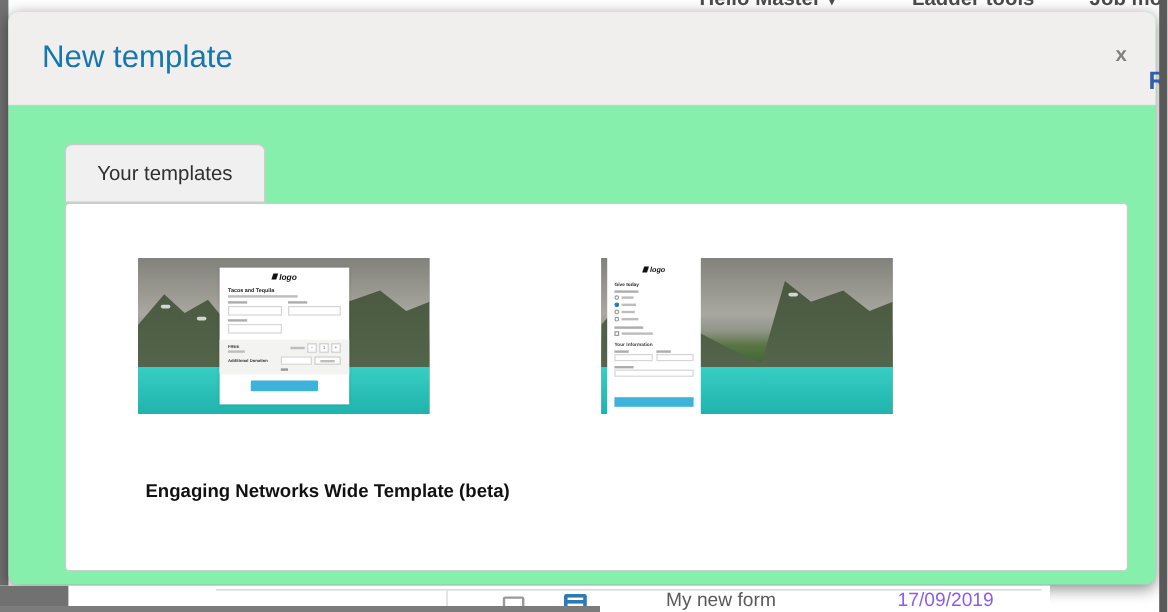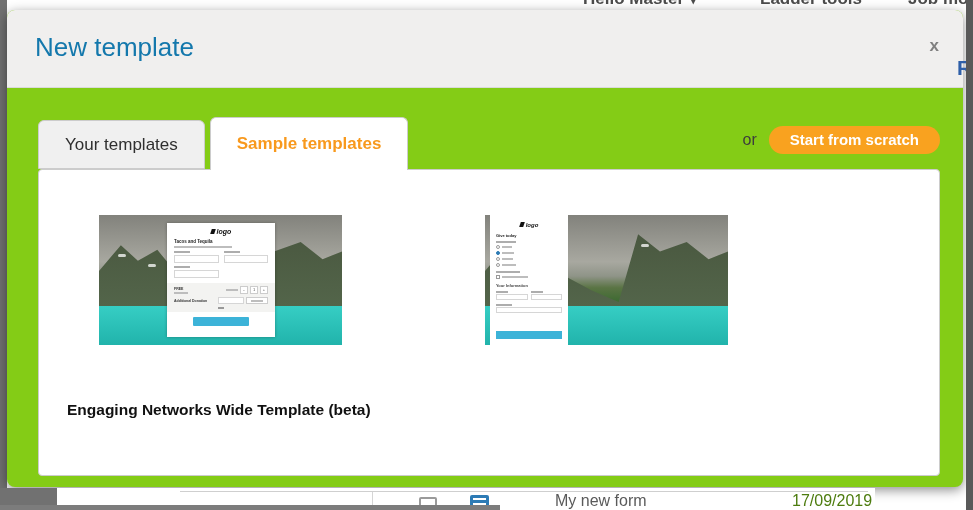--- a/index.html
+++ b/index.html
@@ -15,34 +15,34 @@
   .nav-caret{font-size:13px;margin-left:6px;color:#4c4c4c;}
   .bg-r-letter{position:absolute;left:957px;top:56px;font-size:21px;font-weight:bold;color:#2e5fa8;z-index:30;}
   .bg-bottom{position:absolute;left:0;top:488px;width:875px;height:22px;background:#fff;overflow:hidden;z-index:30;}
   .bb-sidebar{position:absolute;left:0;top:0;width:57px;height:22px;background:#717171;}
   .bb-border{position:absolute;left:180px;right:7px;top:3px;height:0;border-top:1px solid #cfcfcf;}
   .bb-vline{position:absolute;left:372px;top:4px;width:0;height:18px;border-left:1px solid #d5d5d5;}
   .bb-checkbox{position:absolute;left:419px;top:9px;width:14px;height:14px;border:2px solid #9a9a9a;border-radius:2px;background:#fff;}
   .bb-formicon{position:absolute;left:470px;top:7px;width:19px;height:16px;background:#2d7bb5;border-radius:2px;}
   .bb-formicon i{display:block;height:2px;background:#fff;margin:3px 3px 0;}
   .bb-name{position:absolute;left:555px;top:4px;font-size:16px;color:#5a5a5a;}
-  .bb-date{position:absolute;left:748px;top:4px;font-size:16px;color:#4d7c0f;margin-left:44px;}
+  .bb-date{position:absolute;left:748px;top:4px;font-size:16px;color:#8b5cf6;}
   .bb-ic1{position:absolute;left:890px;top:2px;font-size:17px;color:#2d7bb5;font-weight:bold;}
   .bb-ic2{position:absolute;left:927px;top:2px;font-size:16px;color:#7e8ea0;}
   .bb-ic3{position:absolute;left:951px;top:2px;font-size:16px;color:#8a8a8a;}
   .bb-darkband{position:absolute;left:0;top:17px;width:500px;height:5px;background:#7c7c7c;}
 
   
-  .modal{position:absolute;left:7px;top:10px;width:956px;height:477px;background:#84cc16;
+  .modal{position:absolute;left:7px;top:10px;width:956px;height:477px;background:#86efac;
          border-radius:8px;box-shadow:0 3px 12px rgba(0,0,0,.45);z-index:20;}
   .modal-header{height:77px;background:#f0efee;border-bottom:1px solid #dadada;
                 border-radius:8px 8px 0 0;position:relative;}
   .modal-title{position:absolute;left:28px;top:22px;font-size:26px;color:#1478ac;}
   .modal-close{position:absolute;right:24px;top:26px;font-size:17px;font-weight:bold;color:#808080;cursor:pointer;}
-  .modal-body{padding:0 23px 0 31px;position:relative;}
+  .modal-body{padding:0 23px 0 31px;position:relative;margin-left:16px;}
 
   .tab-row{margin-top:28px;display:flex;align-items:flex-end;position:relative;z-index:2;height:53px;}
   .tab{border:1px solid #ccc;background:#f0f0f0;height:47px;line-height:47px;
        border-radius:6px 6px 0 0;padding:0 26px;font-size:17px;color:#2f2f2f;
        margin-right:5px;cursor:pointer;white-space:nowrap;}
   .tab.active{background:#fff;height:52px;line-height:52px;border-bottom:none;
        font-weight:bold;color:#f8991d;margin-bottom:-1px;position:relative;z-index:3;}
   .or-group{margin-left:auto;align-self:center;display:flex;align-items:center;gap:12px;margin-bottom:6px;}
   .or-label{font-size:16px;color:#3d3d3d;}
   .scratch-btn{background:#f9a21f;color:#fff;font-weight:bold;font-size:15px;border:none;
@@ -54,21 +54,21 @@
   .thumb-1{left:60px;top:45px;}
   .thumb-2{left:446px;top:45px;}
   .scene{position:absolute;inset:0;
      background:linear-gradient(180deg,#82827c 0%,#a8a8a0 36%,#8f9488 47%,#5a7444 56%,#3f6b33 66%,#3f6b33 69.5%,#36cec4 70%,#21b3ab 100%);}
   .ridge{position:absolute;left:0;right:0;top:10%;height:60%;
      background:linear-gradient(180deg,#49573f,#53654a);
      clip-path:polygon(0 100%,0 55%,9% 22%,16% 42%,24% 28%,33% 62%,44% 80%,55% 95%,63% 8%,72% 30%,83% 18%,92% 40%,100% 30%,100% 100%);}
   .snow{position:absolute;width:8px;height:3px;background:rgba(255,255,255,.75);border-radius:2px;}
   .snow.s1{left:8%;top:30%;} .snow.s2{left:20%;top:38%;} .snow.s3{left:64%;top:22%;}
 
-  .tpl-title{position:absolute;top:231px;font-size:15.5px;font-weight:bold;color:#111;text-align:left;}
+  .tpl-title{position:absolute;top:231px;font-size:15.5px;font-weight:bold;color:#111;text-align:center;}
   .tpl-title-1{left:28px;width:380px;}
   .tpl-title-2{left:437px;width:380px;}
 
   
   .mform{position:absolute;background:#fff;box-shadow:0 0 3px rgba(0,0,0,.3);box-sizing:border-box;}
   .mform-wide{left:68px;top:8px;width:108px;height:114px;padding:5px 7px;}
   .m-logo{text-align:center;font-size:7px;font-weight:bold;font-style:italic;color:#111;}
   .m-logo-mark{display:inline-block;width:4px;height:5px;background:#111;transform:skewX(-18deg);margin-right:2px;}
   .m-h{font-size:4.5px;font-weight:bold;color:#222;margin-top:4px;}
   .m-bar{height:2px;background:#bdbdbd;}
@@ -131,25 +131,20 @@
 
   <div class="modal">
     <div class="modal-header">
       <div class="modal-title">New template</div>
       <div class="modal-close">x</div>
     </div>
 
     <div class="modal-body">
       <div class="tab-row">
         <div class="tab">Your templates</div>
-        <div class="tab active">Sample templates</div>
-        <div class="or-group">
-          <span class="or-label">or</span>
-          <button class="scratch-btn">Start from scratch</button>
-        </div>
       </div>
 
       <div class="panel">
 
         <div class="thumb thumb-1">
           <div class="scene">
             <div class="ridge"></div>
             <div class="snow s1"></div>
             <div class="snow s2"></div>
             <div class="snow s3"></div>

